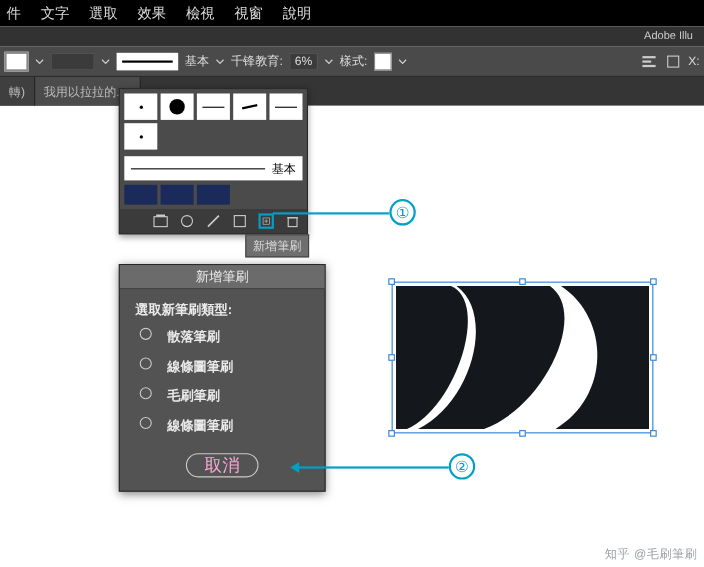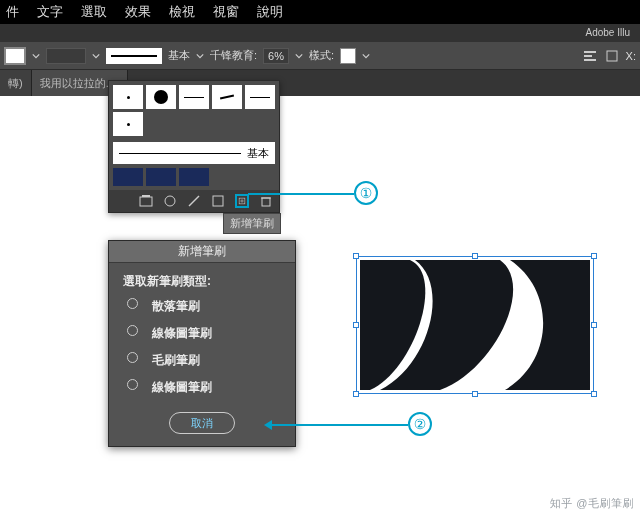--- a/index.html
+++ b/index.html
@@ -50,21 +50,21 @@
 
 .dialog { position: absolute; left: 108px; top: 240px; width: 188px; background: #535353; border: 1px solid #2a2a2a; box-shadow: 0 2px 8px rgba(0,0,0,0.5); }
 .dialog .dtitle { height: 22px; background: #6b6b6b; color: #eee; font-size: 12px; display: flex; align-items: center; justify-content: center; border-bottom: 1px solid #3a3a3a; }
 .dialog .body { padding: 10px 14px 4px 14px; color: #eaeaea; font-size: 12px; font-weight: bold; }
 .dialog .opts { margin-top: 6px; display: flex; flex-direction: column; gap: 6px; }
 .dialog .opt { display: flex; align-items: flex-start; gap: 14px; padding: 2px 4px; }
 .dialog .opt.sel { border: 2px solid #00a0c8; }
 .dialog .radio { width: 11px; height: 11px; border: 1.5px solid #ccc; border-radius: 50%; position: relative; }
 .dialog .opt.sel .radio::after { content: ""; position: absolute; left: 2px; top: 2px; width: 5px; height: 5px; background: #ddd; border-radius: 50%; }
 .dialog .btns { display: flex; gap: 10px; justify-content: center; padding: 10px 0 12px 0; }
-.dialog .btn { width: 66px; height: 22px; border: 1.5px solid #ccc; border-radius: 11px; color: #7dd3fc; font-size: 11px; display: flex; align-items: center; justify-content: center; background: transparent; }
+.dialog .btn { width: 66px; height: 22px; border: 1.5px solid #ccc; border-radius: 11px; color: #f9a8d4; font-size: 16px; display: flex; align-items: center; justify-content: center; background: transparent; }
 
 
 .callout-line { position: absolute; height: 2px; background: #00a0c8; }
 .callout-circle { position: absolute; width: 24px; height: 24px; border: 2px solid #00a0c8; border-radius: 50%; color: #00a0c8; font-size: 14px; display: flex; align-items: center; justify-content: center; background: #fff; }
 
 
 .artwork { position: absolute; left: 360px; top: 260px; width: 230px; height: 130px; }
 .artwork .bbox { position: absolute; inset: -4px; border: 1px solid #2a7fd4; }
 .artwork .h { position: absolute; width: 6px; height: 6px; background: #fff; border: 1px solid #2a7fd4; }
 .artwork svg { width: 100%; height: 100%; display: block; }

